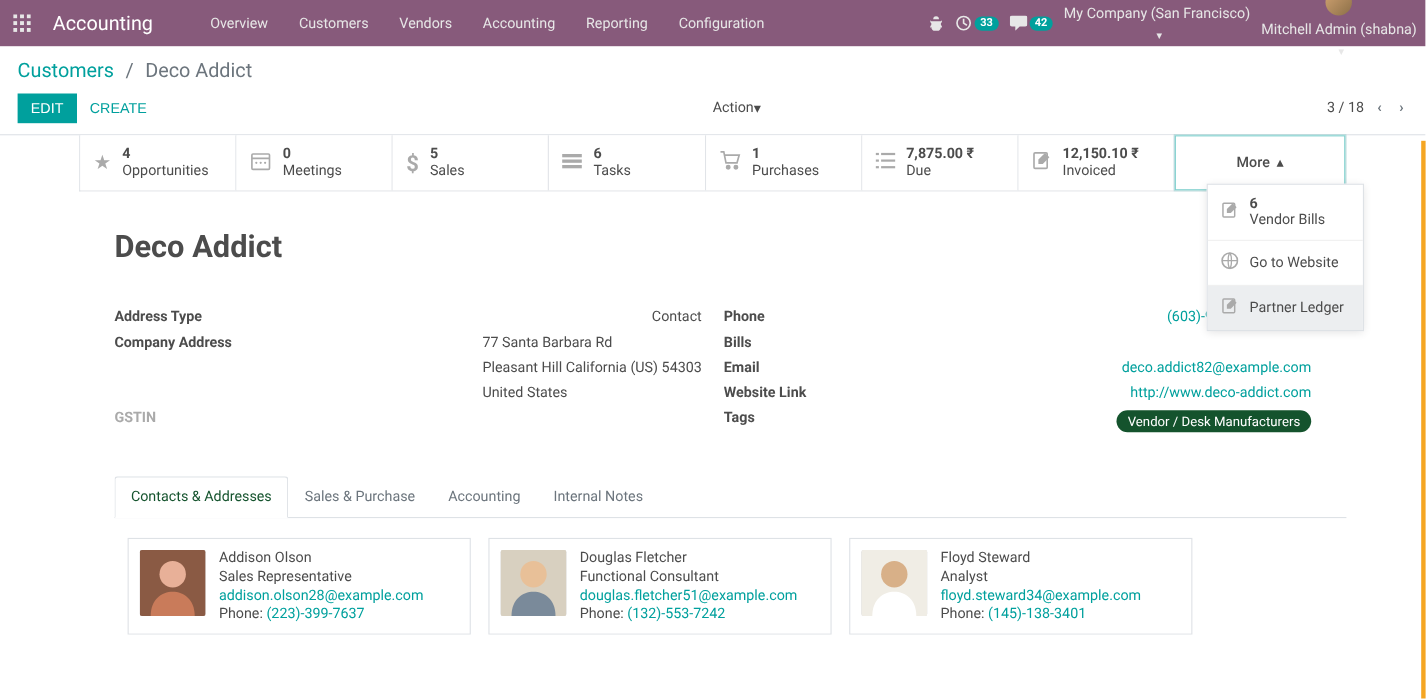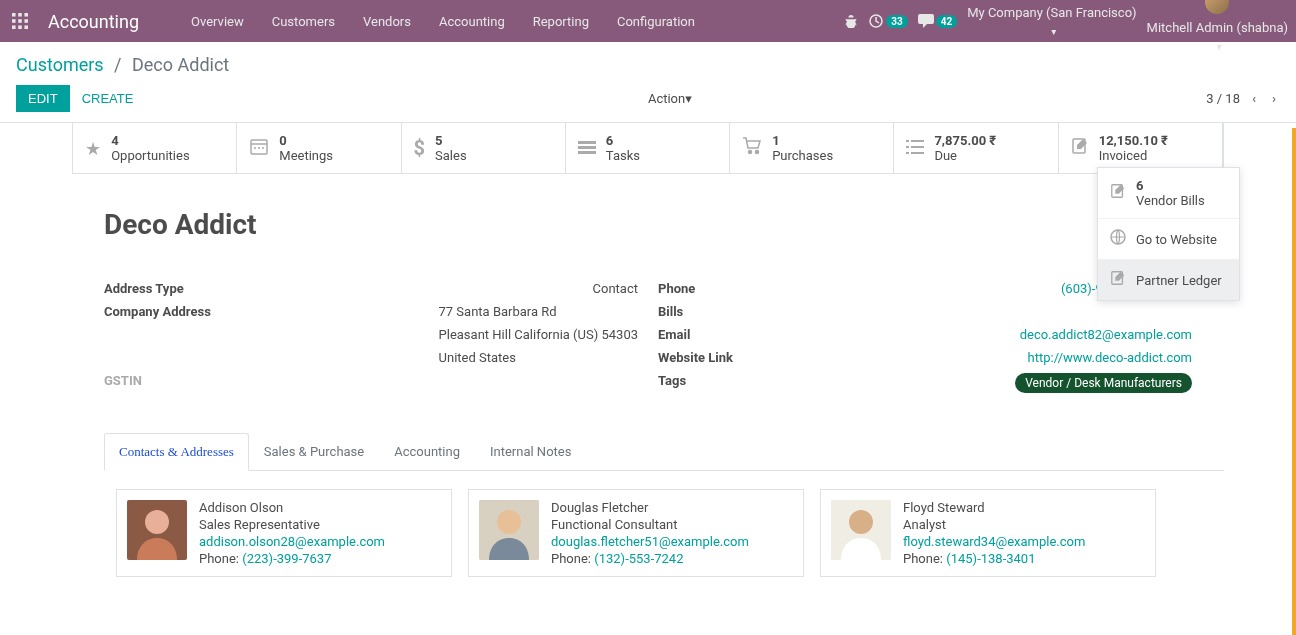--- a/index.html
+++ b/index.html
@@ -58,24 +58,24 @@
   .form-label { width: 150px; font-weight: bold; color: #4c4c4c; font-size: 13px; flex-shrink: 0; }
   .form-label.muted { color: #aaa; }
   .form-value { color: #4c4c4c; font-size: 13px; }
   .form-value a { color: #00a09d; text-decoration: none; cursor: pointer; }
   .form-value .tag { background: #14532d; color: #fff; padding: 3px 10px; border-radius: 10px; font-size: 12px; display: inline-block; }
   .sms-link { color: #00a09d; font-size: 11px; margin-left: 6px; cursor: pointer; }
   .sms-link::before { content: "☐"; font-size: 10px; margin-right: 1px; }
   
   .tabs { display: flex; border-bottom: 1px solid #dee2e6; margin: 12px 56px 0 88px; }
   .tab { padding: 10px 14px; color: #6c757d; cursor: pointer; font-size: 13px; border: 1px solid transparent; }
-  .tab.active { color: #1d4ed8; border: 1px solid #dee2e6; border-bottom: 1px solid #fff; border-radius: 3px 3px 0 0; margin-bottom: -1px; background: #fff; font-family: Liberation Serif, serif; }
+  .tab.active { color: #14532d; border: 1px solid #dee2e6; border-bottom: 1px solid #fff; border-radius: 3px 3px 0 0; margin-bottom: -1px; background: #fff; }
   
   .contacts-grid { display: flex; gap: 16px; margin: 18px 56px 0 100px; }
-  .contact-card { border: 1px solid #dee2e6; padding: 10px; display: flex; gap: 12px; width: 336px; cursor: pointer; }
+  .contact-card { border: 1px solid #dee2e6; padding: 10px; display: flex; gap: 12px; width: 312px; cursor: pointer; }
   .contact-avatar { width: 60px; height: 60px; background: #ddd; flex-shrink: 0; border-radius: 2px; display: flex; align-items: center; justify-content: center; overflow: hidden; }
   .contact-avatar svg { width: 100%; height: 100%; }
   .contact-info { font-size: 13px; }
   .contact-name { color: #4c4c4c; margin-bottom: 2px; }
   .contact-role { color: #4c4c4c; margin-bottom: 2px; }
   .contact-email { color: #00a09d; text-decoration: none; display: block; margin-bottom: 2px; }
   .contact-phone { color: #4c4c4c; }
   .contact-phone a { color: #00a09d; text-decoration: none; }
   
   .edge { position: absolute; right: 0; top: 128px; bottom: 0; width: 4px; background: #f5a623; }
@@ -228,20 +228,24 @@
     <div class="stat-box">
       <span class="stat-icon"><svg width="18" height="18" viewBox="0 0 18 18" fill="none" stroke="#aaa" stroke-width="1.5">
             <rect x="2" y="2" width="12" height="14" rx="1"></rect>
             <path d="M12 2l4 4-6 6H6v-4z" fill="#aaa" stroke="none"></path>
           </svg></span>
       <div class="stat-text">
           <div class="stat-num">12,150.10 ₹</div>
           <div class="stat-label">Invoiced</div>
         </div>
     </div>
+    <div class="stat-box more">
+      <span>More</span>
+      <span>▴</span>
+    </div>
   </div>
 
   <div class="more-dropdown">
     <div class="more-item">
       <span class="stat-icon"><svg width="16" height="16" viewBox="0 0 18 18" fill="none" stroke="#aaa" stroke-width="1.5">
             <rect x="2" y="2" width="12" height="14" rx="1"></rect>
             <path d="M12 2l4 4-6 6H6v-4z" fill="#aaa" stroke="none"></path>
           </svg></span>
       <div class="mi-text">
           <div class="mi-num">6</div>

